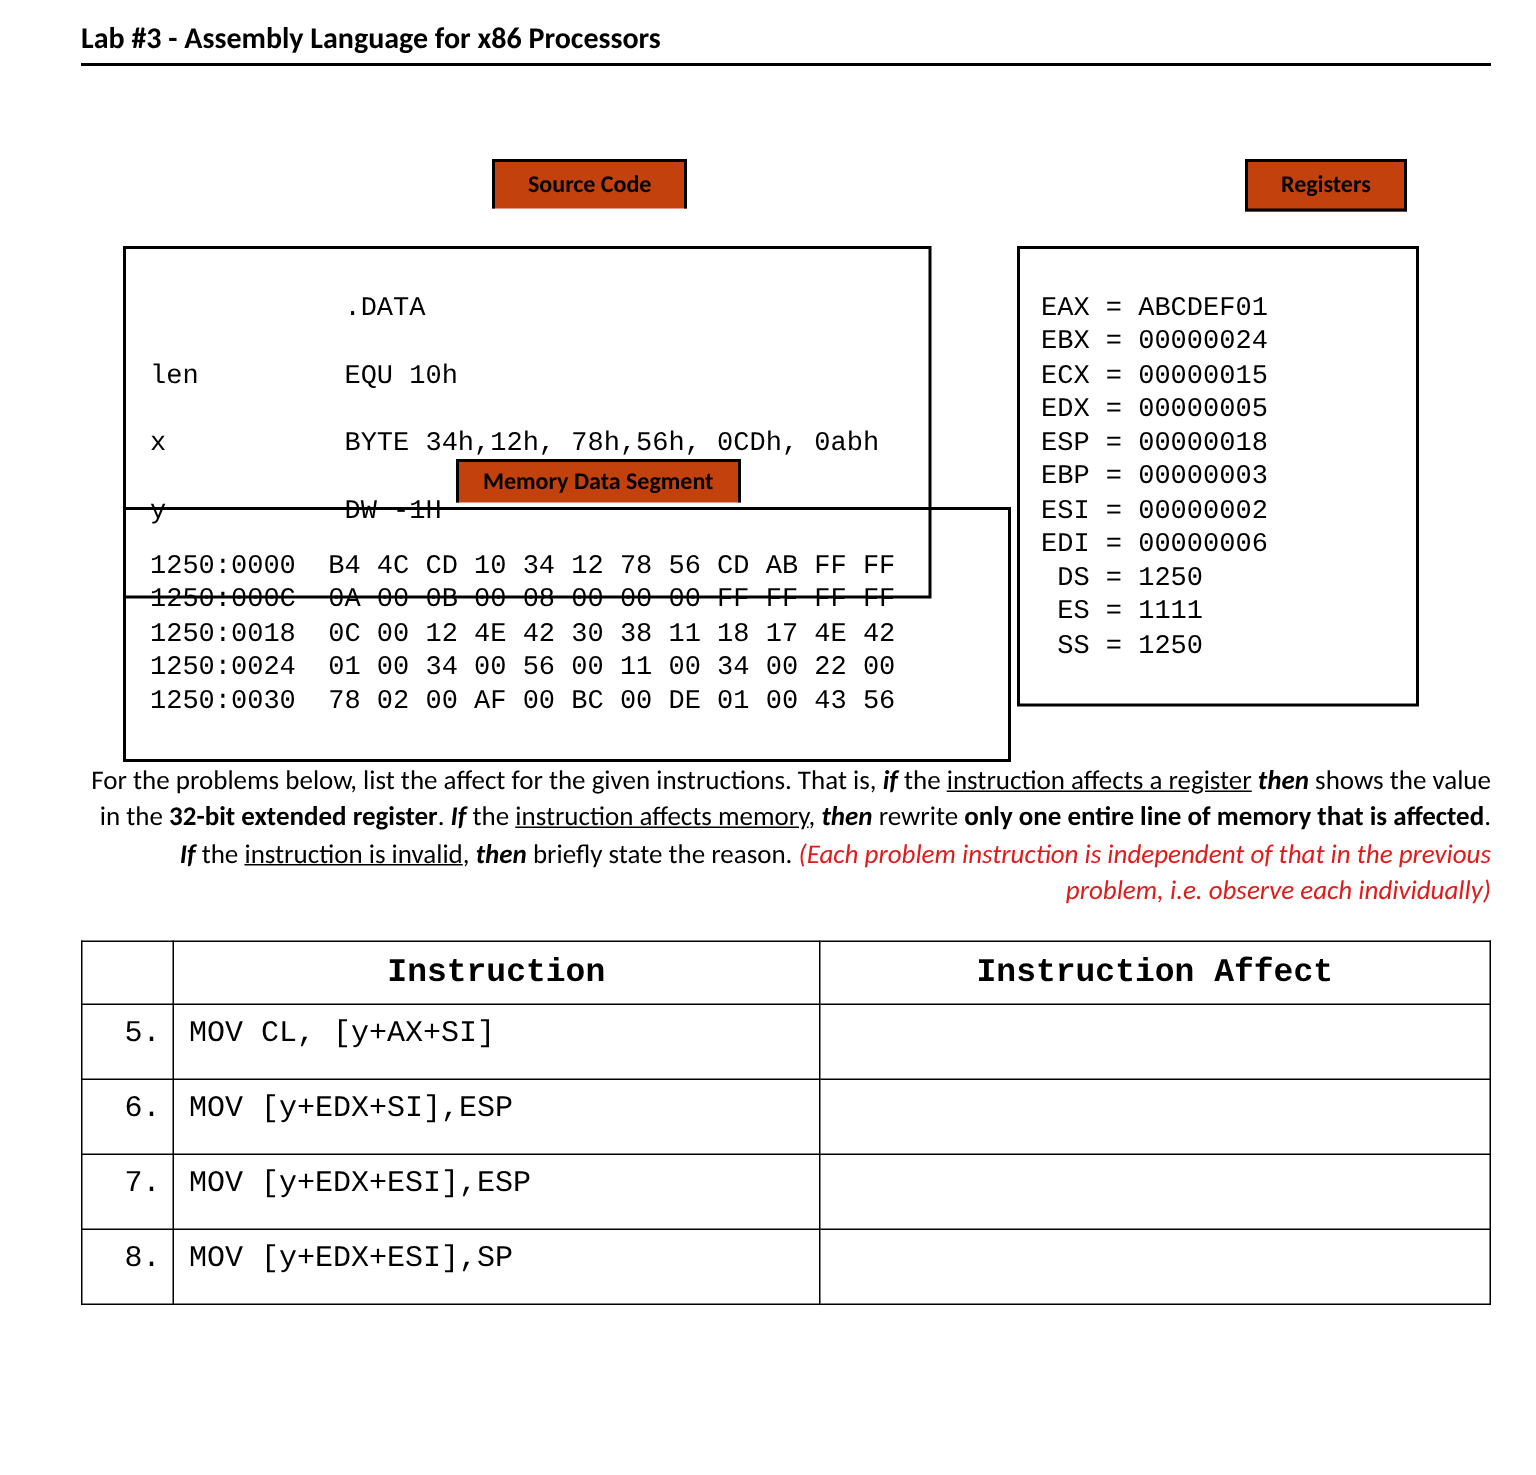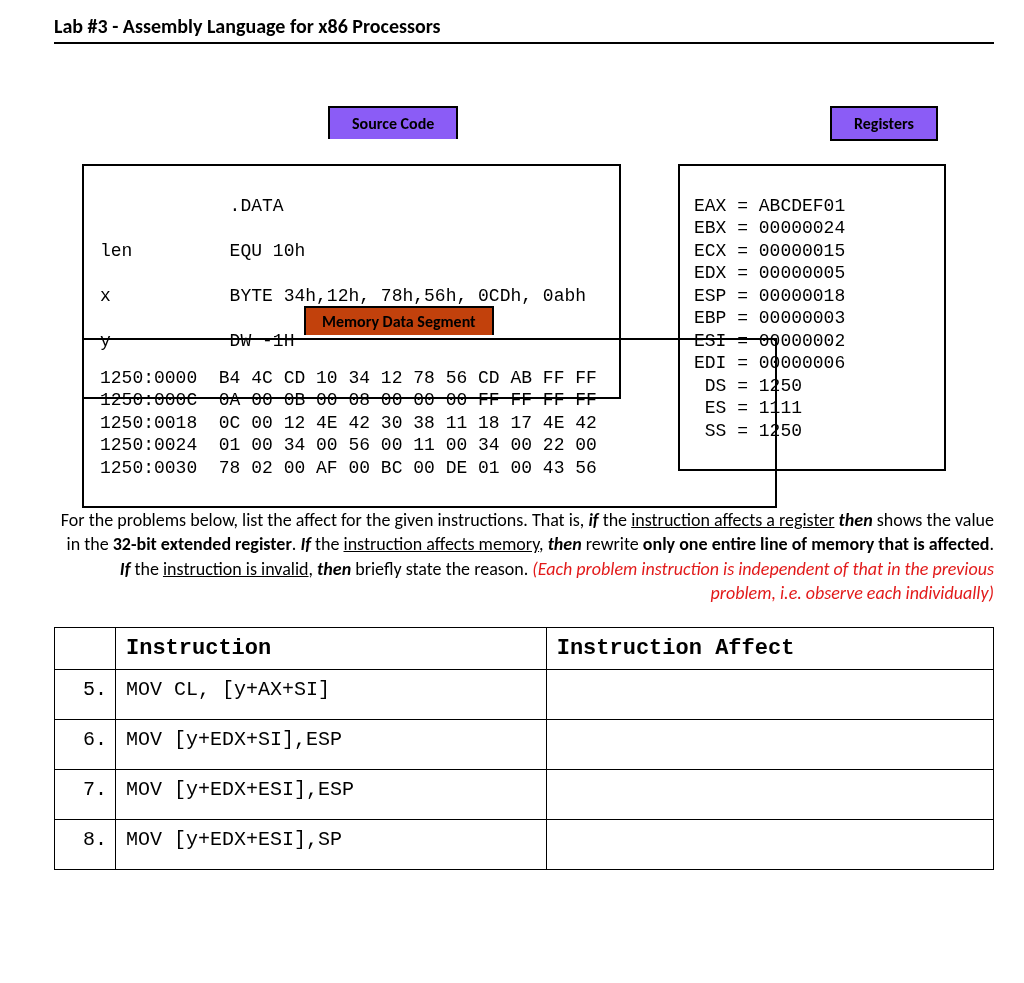--- a/index.html
+++ b/index.html
@@ -24,21 +24,21 @@
     border-bottom: 2px solid #000;
   }
   .diagram-area {
     margin-top: 62px;
     position: relative;
     height: 380px;
   }
   .tab-source, .tab-registers {
     position: absolute;
     top: 0;
-    background: #8b5cf6;
+    background: #c2410c;
     border: 2px solid #000;
     border-bottom: none;
     padding: 6px 22px 6px 22px;
     font-weight: 700;
     font-size: 16px;
   }
   .tab-source { left: 274px; }
   .tab-registers { left: 776px; border-bottom: 2px solid #000; }
   .box-source {
     position: absolute;
@@ -63,21 +63,21 @@
     border-bottom: none;
     padding: 4px 16px 4px 16px;
     font-weight: 700;
     font-size: 16px;
     z-index: 2;
   }
   .box-memory {
     position: absolute;
     top: 232px;
     left: 28px;
-    width: 695px;
+    width: 592px;
     border: 2px solid #000;
     font-family: "Courier New", monospace;
     font-size: 18px;
     white-space: pre;
     padding: 4px 0 4px 16px;
     box-sizing: border-box;
     line-height: 1.25;
   }
   .box-registers {
     position: absolute;
@@ -111,21 +111,21 @@
     border: 1.6px solid #000;
     padding: 8px 10px 18px 10px;
     vertical-align: top;
     font-family: "Courier New", monospace;
     font-size: 20px;
   }
   table.answers th {
     font-family: "Courier New", monospace;
     font-weight: 700;
     font-size: 22px;
-    text-align: left;
+    text-align: center;
     padding: 8px 10px;
   }
   table.answers .numcol {
     width: 42px;
     text-align: right;
     padding-right: 8px;
   }
   table.answers .blank-header {
     background:#fff;
   }

